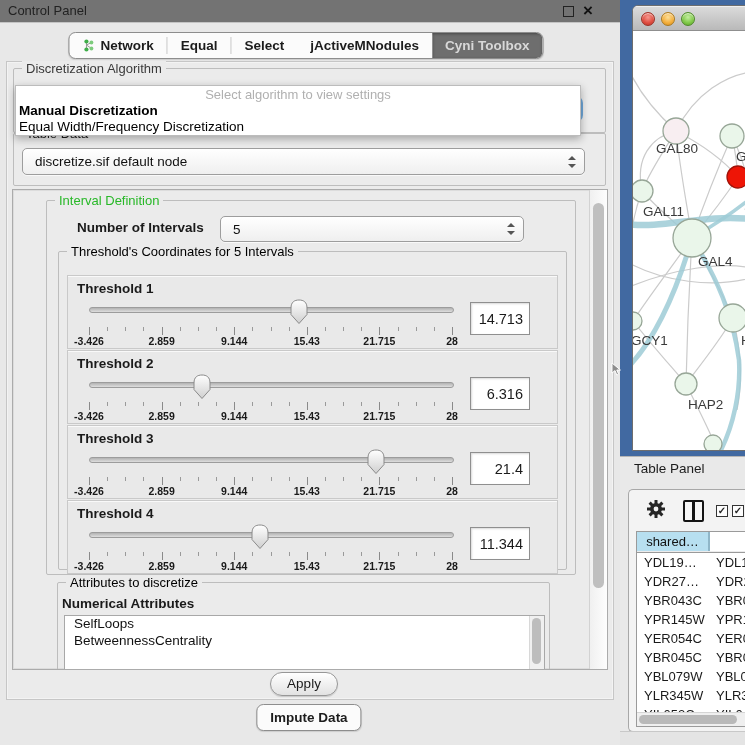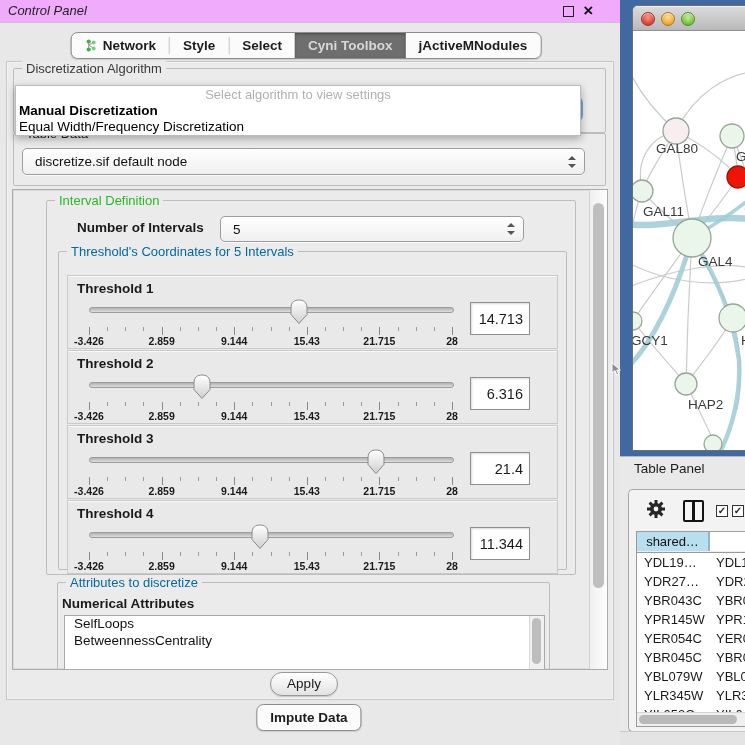--- a/index.html
+++ b/index.html
@@ -4,36 +4,36 @@
 <style>
   html,body{margin:0;padding:0;}
   body{
     width:745px;height:745px;position:relative;overflow:hidden;
     background:#e8e8e8;
     font-family:"Liberation Sans",sans-serif;font-size:13px;color:#1a1a1a;
     -webkit-font-smoothing:antialiased;
   }
   .abs{position:absolute;}
   
-  #cp-titlebar{left:0;top:0;width:620px;height:22px;background:#f0abfc;border-bottom:1px solid #c4c4c4;font-style:italic;}
+  #cp-titlebar{left:0;top:0;width:620px;height:22px;background:#737373;border-bottom:1px solid #c4c4c4;}
   #cp-title{left:8px;top:3px;font-size:13px;color:#222;}
   #float-btn{left:563px;top:6px;width:9px;height:9px;border:1.5px solid #222;background:transparent;}
   #close-btn{left:583px;top:0px;font-size:17px;font-weight:900;color:#111;line-height:22px;}
   .tabbar{height:25px;display:flex;align-items:stretch;border:1px solid #8d8d8d;border-radius:7px;
     background:#fbfbfb;overflow:hidden;box-shadow:0 1px 1px rgba(0,0,0,.12);}
   #top-tabbar{top:32px;left:306px;transform:translateX(-50%);}
   #bottom-tabbar{top:704px;left:309px;transform:translateX(-50%);}
   .tab{display:flex;align-items:center;gap:5px;padding:0 13px;font-size:13.5px;font-weight:600;color:#1c1c1c;white-space:nowrap;}
   .tab.seltab{background:#6e6e6e;color:#d8d8d8;box-shadow:inset 0 1px 3px rgba(0,0,0,.35);}
   .tabsep{width:1px;background:#c8c8c8;margin:4px 0;}
   #outer-panel{left:6px;top:61px;width:606px;height:637px;border:1px solid #c6c6c6;background:#ebebeb;box-shadow:inset 0 0 0 1px #f3f3f3;}
   .group{border:1px solid #bdbdbd;border-radius:2px;}
   .group-title{position:absolute;top:-8px;left:8px;background:#ebebeb;padding:0 4px;font-size:13px;white-space:nowrap;}
   .gt-green{color:#28b828;}
-  .gt-blue{color:#0369a1;text-align:center;}
+  .gt-blue{color:#000000;text-align:center;}
   .gt-dark{color:#3a3a3a;}
   #algo-group{left:13px;top:68px;width:591px;height:63px;}
   #algo-combo{left:22px;top:96px;width:557px;height:22px;background:#fff;border:2px solid #6ea6d8;border-radius:7px;}
   #tabledata-group{left:13px;top:133px;width:591px;height:51px;}
   .combo{background:linear-gradient(#ffffff,#efefef);border:1px solid #9d9d9d;border-radius:5px;box-shadow:0 1px 0 rgba(255,255,255,.7);}
   .combo .cval{position:absolute;left:12px;top:0;line-height:25px;font-size:13.5px;color:#111;}
   .spin{position:absolute;right:9px;top:50%;width:7px;height:12px;transform:translateY(-50%);}
   .spin:before,.spin:after{content:"";position:absolute;left:0;border-left:4px solid transparent;border-right:4px solid transparent;}
   .spin:before{top:0;border-bottom:4.5px solid #555;}
   .spin:after{bottom:0;border-top:4.5px solid #555;}
@@ -120,31 +120,31 @@
         </g>
         <circle cx="4" cy="3.5" r="2.1" fill="#3fae49"></circle>
         <circle cx="4" cy="11.5" r="2.1" fill="#3fae49"></circle>
         <circle cx="9" cy="4.5" r="1.9" fill="#7ccb7c"></circle>
         <circle cx="9" cy="10.5" r="1.9" fill="#7ccb7c"></circle>
       </svg>
       <span>Network</span>
     </div>
     <div class="tabsep"></div>
     <div class="tab">
-      <span>Style</span>
+      <span>Equal</span>
     </div>
     <div class="tabsep"></div>
     <div class="tab">
       <span>Select</span>
     </div>
+    <div class="tab">
+      <span>jActiveMNodules</span>
+    </div>
     <div class="tab seltab">
       <span>Cyni Toolbox</span>
-    </div>
-    <div class="tab">
-      <span>jActiveMNodules</span>
     </div>
   </div>
 
 <div class="abs" id="outer-panel"></div>
 
 <div class="abs group" id="algo-group">
   <span class="group-title gt-dark">Discretization Algorithm</span>
 </div>
 <div class="abs" id="algo-combo"></div>
 

